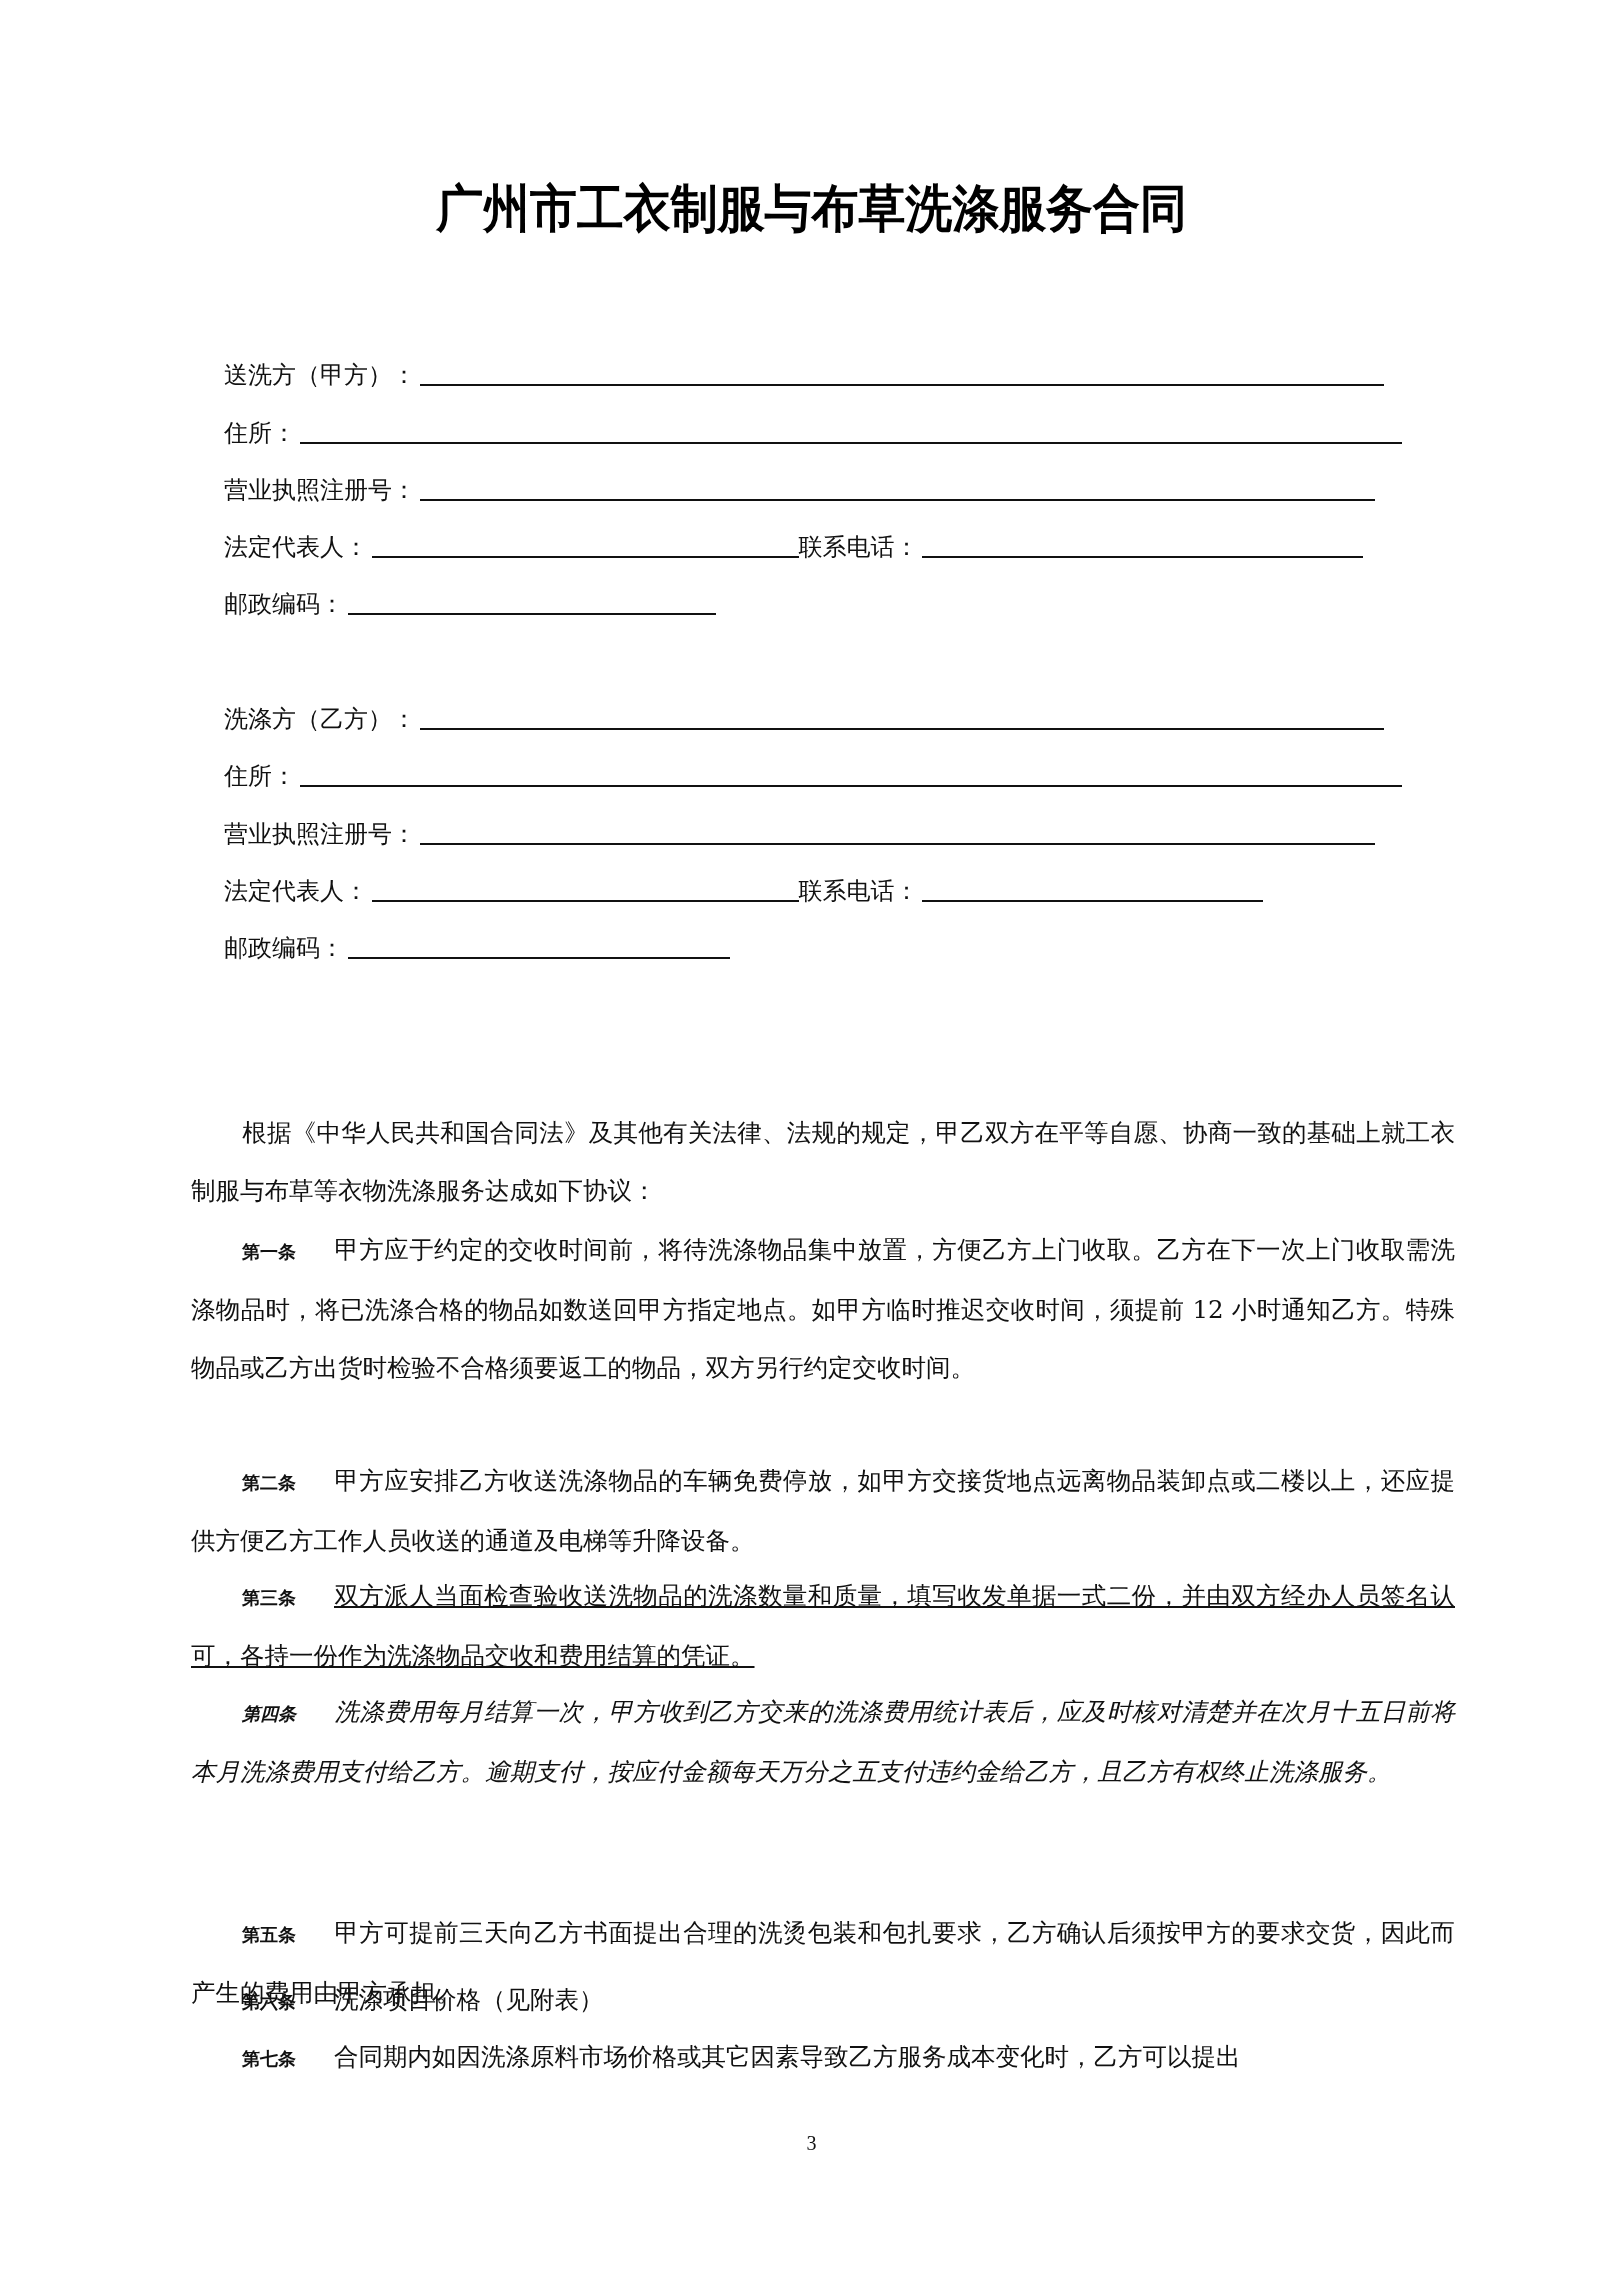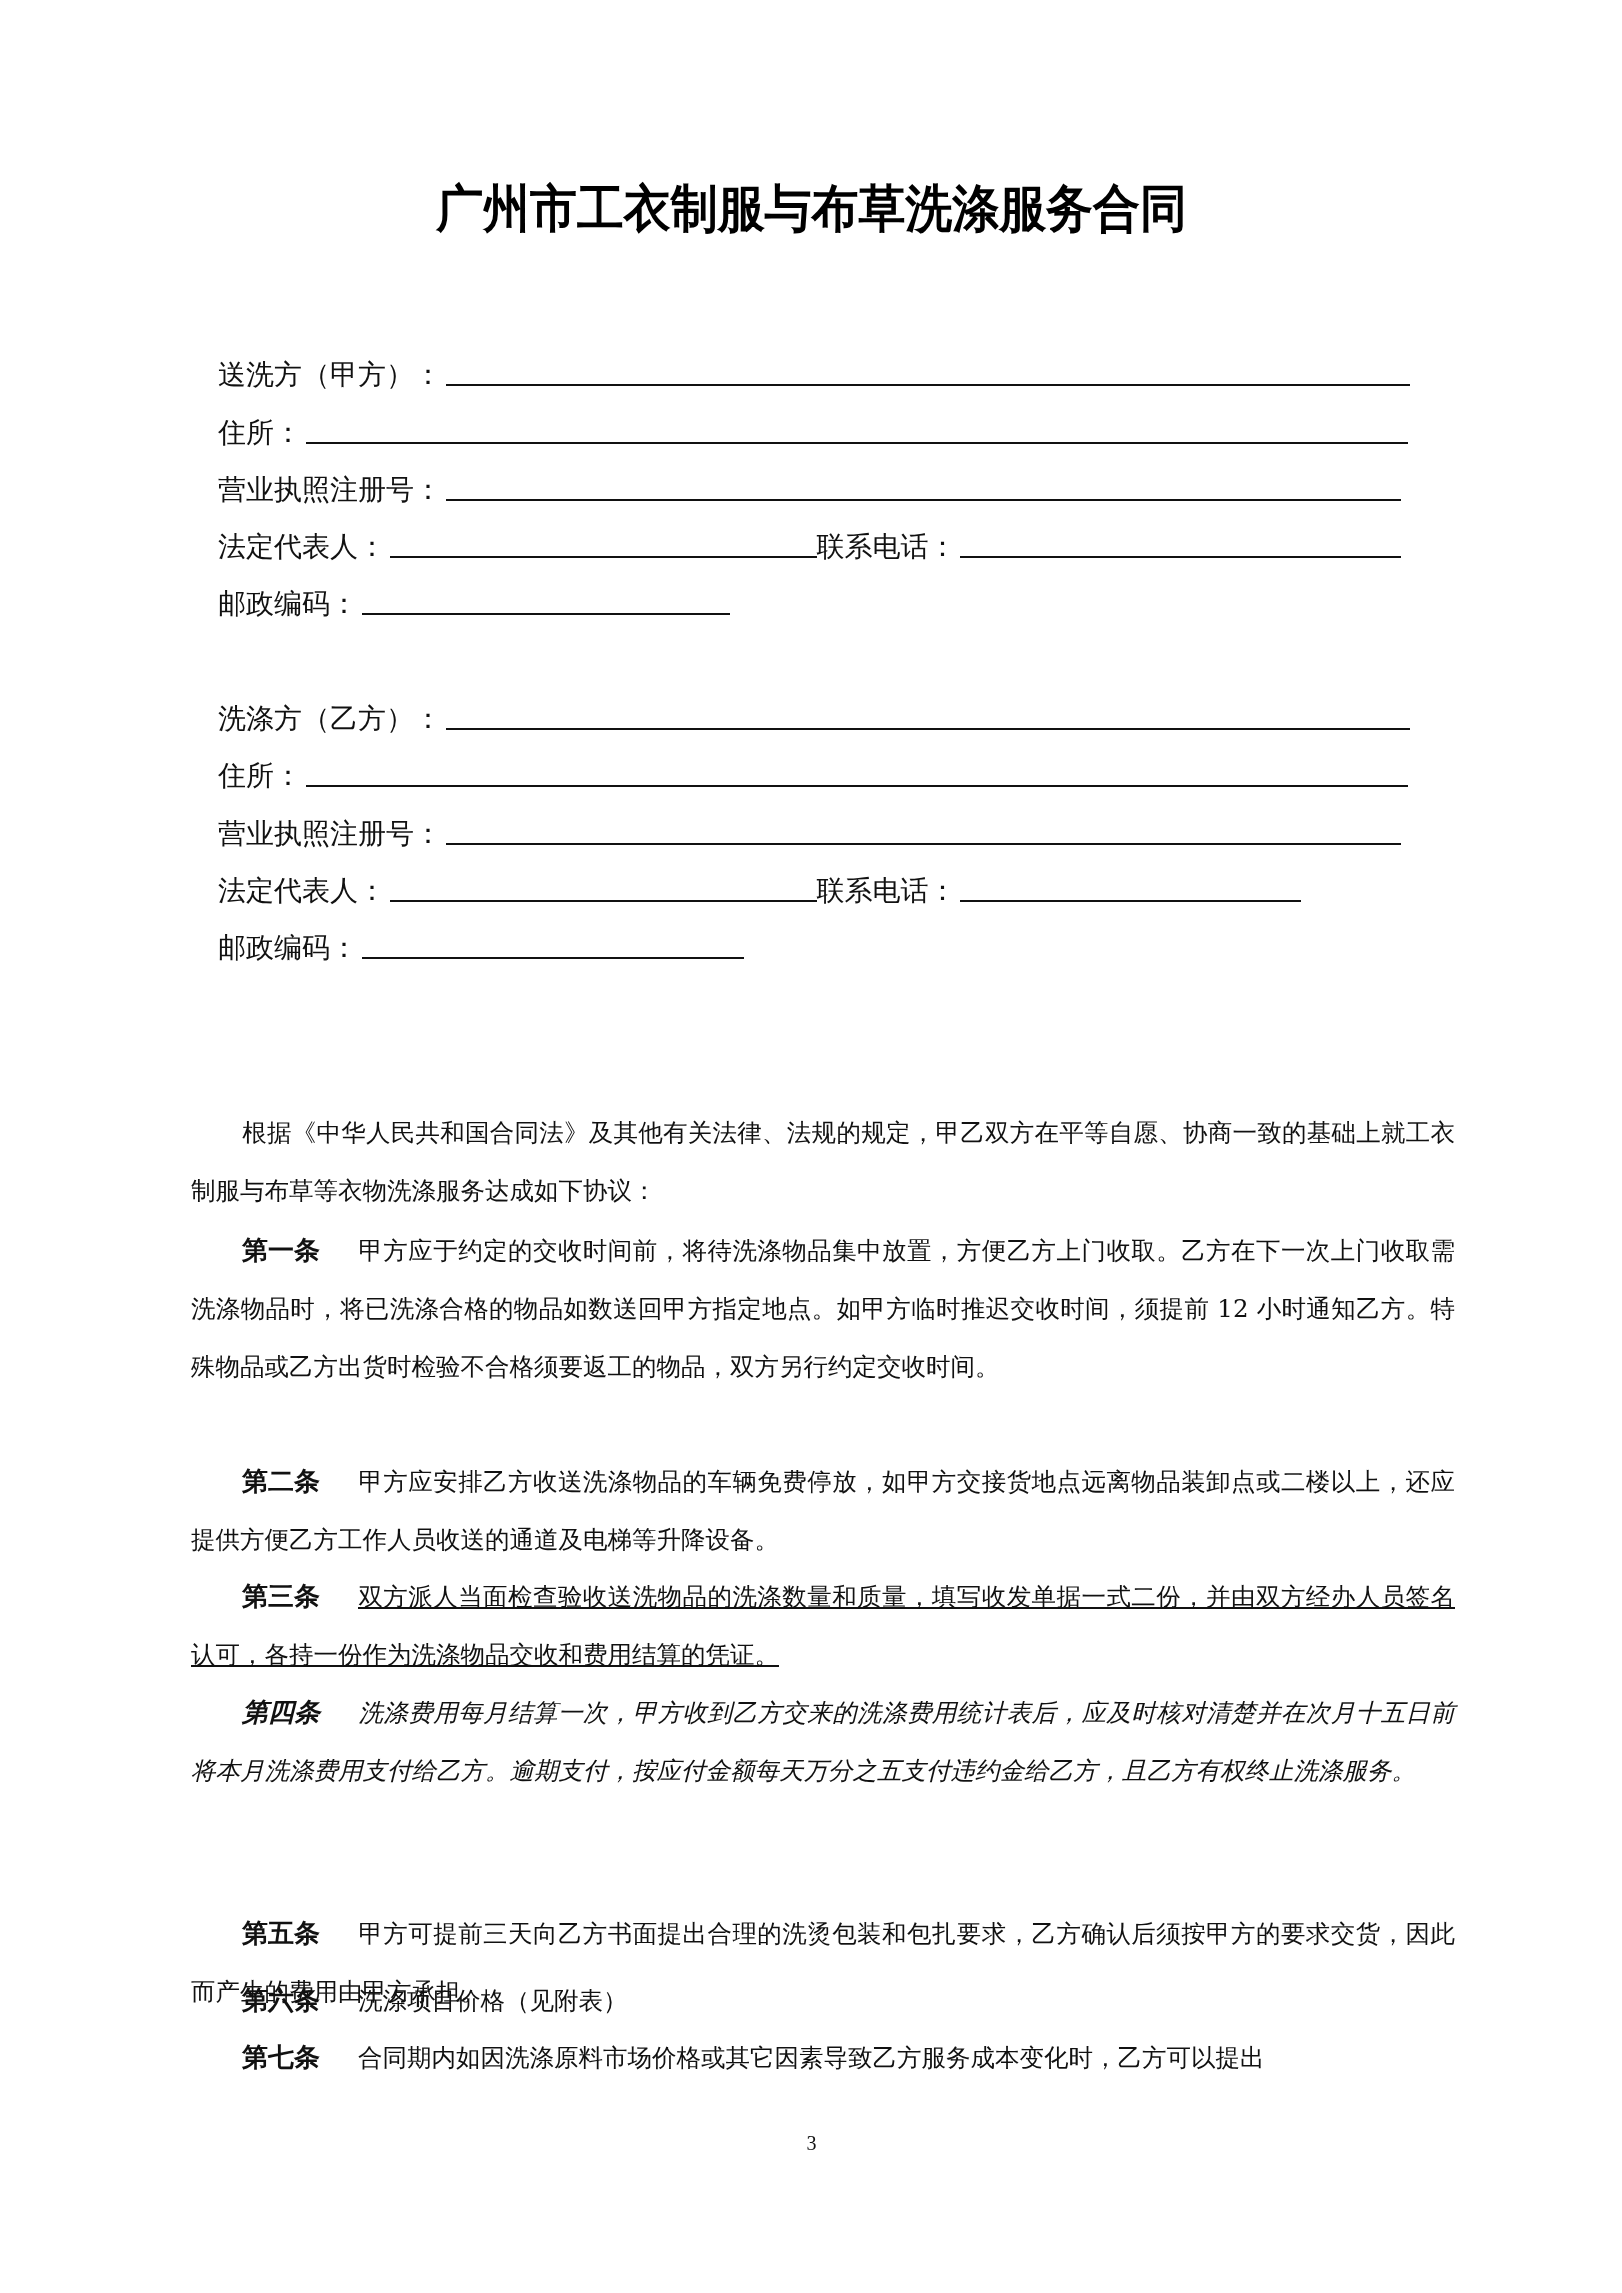--- a/index.html
+++ b/index.html
@@ -10,38 +10,38 @@
   }
   .title {
     position: absolute; left: 0; top: 175px; width: 1623px;
     text-align: center;
     font-family: "DejaVu Sans", "Liberation Sans", sans-serif;
     font-weight: bold; font-size: 51px; letter-spacing: 0px;
     color: #000;
     transform: scaleX(0.92);
   }
   .field-row {
-    position: absolute; left: 218px; height: 36px;
+    position: absolute; left: 224px; height: 36px;
     display: flex; align-items: flex-end;
-    font-size: 28px; line-height: 36px;
+    font-size: 24px; line-height: 36px;
   }
   .field-label { white-space: nowrap; }
   .blank {
     display: inline-block; height: 0; border-bottom: 2.3px solid #111;
     margin-bottom: 7.3px; margin-left: 3.6px;
   }
   .para {
     position: absolute; left: 191px; width: 1264px;
     font-size: 24.5px; line-height: 58px;
     text-align: justify; text-align-last: left;
   }
   .para .lead { display: inline-block; width: 51px; }
   .article-head {
     font-family: "DejaVu Sans", "Liberation Sans", sans-serif;
-    font-weight: bold; font-size: 26px;
+    font-weight: bold; font-size: 18px;
     display: inline-block; margin-right: 38px;
   }
   .page-number {
     position: absolute; left: 0; width: 1623px; top: 2132px;
     text-align: center; font-size: 20px;
     font-family: "Liberation Serif", "DejaVu Serif", serif;
   }
 </style>
 </head>
 <body>

